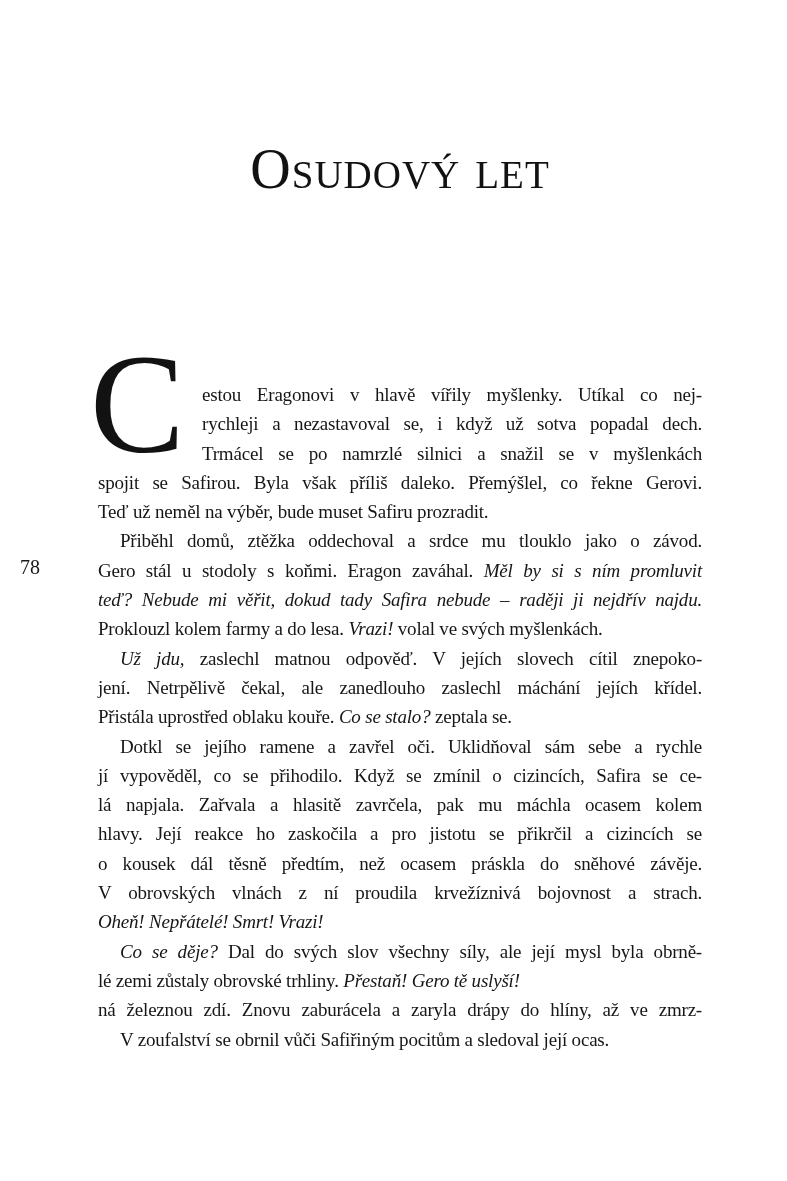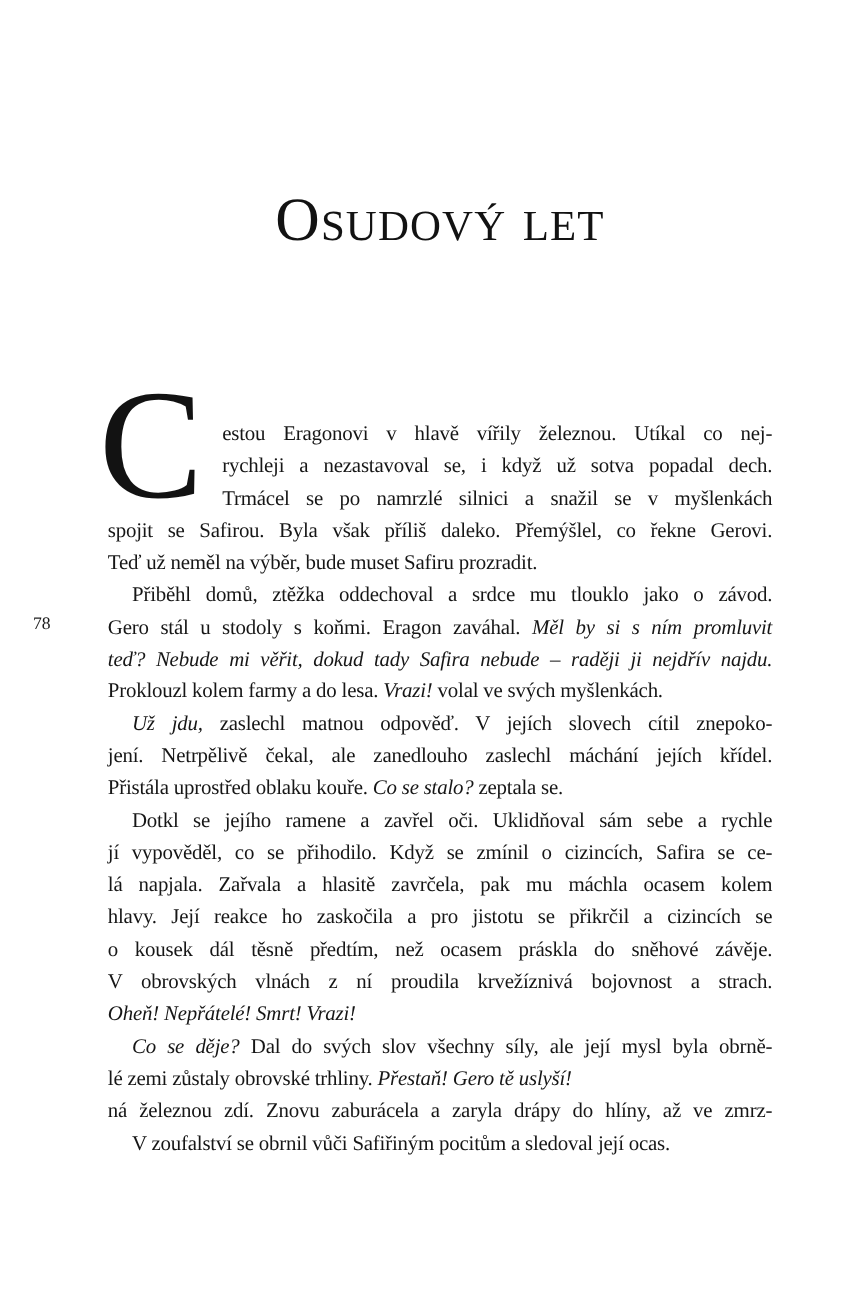--- a/index.html
+++ b/index.html
@@ -7,36 +7,36 @@
     position: relative;
     width: 787px;
     height: 1181px;
     background: #ffffff;
     overflow: hidden;
     font-family: "Liberation Serif", "DejaVu Serif", serif;
     color: #161616;
   }
   .chapter-title {
     position: absolute;
-    top: 172px;
+    top: 141px;
     left: 98px;
     width: 604px;
     text-align: center;
     font-size: 56px;
     line-height: 56px;
     font-variant: small-caps;
     letter-spacing: 1px;
     color: #121212;
     white-space: nowrap;
   }
   .page-number {
     position: absolute;
     top: 553px;
-    left: 30px;
-    font-size: 16px;
+    left: 20px;
+    font-size: 20px;
     line-height: 29.3px;
     color: #1a1a1a;
   }
   .text-block {
     position: absolute;
     top: 380px;
     left: 98px;
     width: 604px;
     font-size: 19px;
     letter-spacing: -0.2px;
@@ -66,21 +66,21 @@
 </head>
 <body>
 
 <div class="page">
   <div class="chapter-title">Osudový let</div>
 
   <div class="page-number">78</div>
 
   <div class="text-block">
     <div class="drop-cap">C</div>
-  <div class="line jl wrap"><span>estou Eragonovi v hlavě vířily železnou. Utíkal co nej-</span></div>
+  <div class="line jl wrap"><span>estou Eragonovi v hlavě vířily myšlenky. Utíkal co nej-</span></div>
       <div class="line jl wrap"><span>rychleji a nezastavoval se, i když už sotva popadal dech.</span></div>
       <div class="line jl wrap"><span>Trmácel se po namrzlé silnici a snažil se v myšlenkách</span></div>
       <div class="line jl"><span>spojit se Safirou. Byla však příliš daleko. Přemýšlel, co řekne Gerovi.</span></div>
       <div class="line"><span>Teď už neměl na výběr, bude muset Safiru prozradit.</span></div>
       <div class="line ind jl"><span>Přiběhl domů, ztěžka oddechoval a srdce mu tlouklo jako o závod.</span></div>
       <div class="line jl"><span>Gero stál u stodoly s koňmi. Eragon zaváhal. </span><span class="it">Měl by si s ním promluvit</span></div>
       <div class="line jl"><span class="it">teď? Nebude mi věřit, dokud tady Safira nebude – raději ji nejdřív najdu.</span></div>
       <div class="line"><span>Proklouzl kolem farmy a do lesa. </span><span class="it">Vrazi!</span><span> volal ve svých myšlenkách.</span></div>
       <div class="line ind jl"><span class="it">Už jdu,</span><span> zaslechl matnou odpověď. V jejích slovech cítil znepoko-</span></div>
       <div class="line jl"><span>jení. Netrpělivě čekal, ale zanedlouho zaslechl máchání jejích křídel.</span></div>

